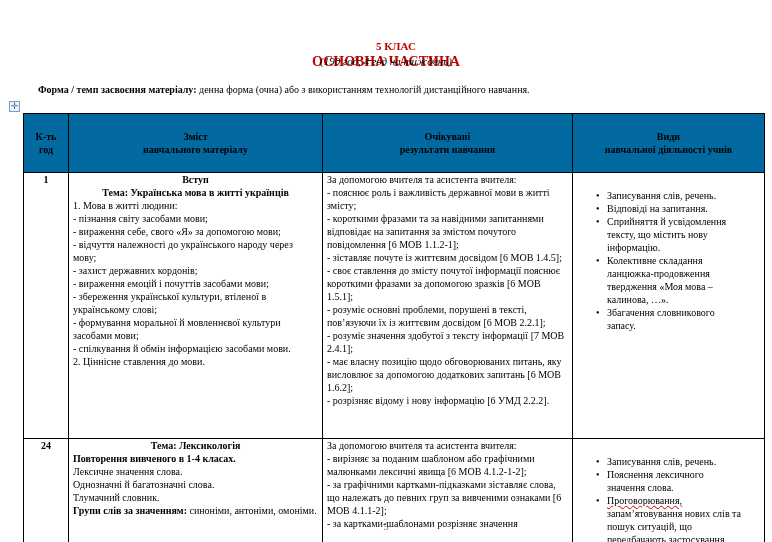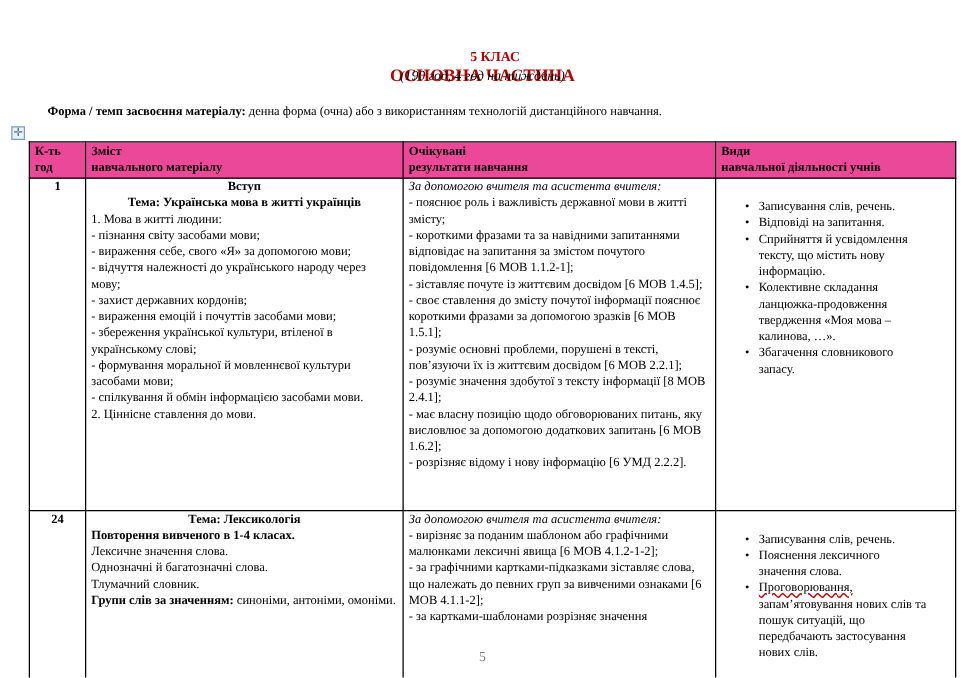--- a/index.html
+++ b/index.html
@@ -32,26 +32,26 @@
   }
   table.plan {
     position: absolute; left: 23px; top: 113px; width: 741px;
     border-collapse: collapse; table-layout: fixed;
     font-size: 10px; line-height: 13px;
   }
   table.plan td, table.plan th {
     border: 1px solid #000; vertical-align: top; padding: 0 4px;
   }
   table.plan th {
-    background: #ec4899; font-weight: bold; text-align: left;
-    line-height: 13px; padding: 1px 4px; font-size: 10px;
+    background: #0369a1; font-weight: bold; text-align: center;
+    line-height: 13px; padding: 16px 4px; font-size: 10px;
   }
   .c-hours { text-align: center; font-weight: bold; }
   .center-bold { text-align: center; font-weight: bold; }
-  .it { font-style: italic; }
+  .it { }
   .bold { font-weight: bold; }
   ul.acts { margin: 16px; padding: 0 0 0 14px; list-style: none; }
   ul.acts li { position: relative; }
   ul.acts li::before {
     content: "\2022"; position: absolute; left: -11px; top: 0;
   }
   .spell { text-decoration: underline wavy #d00000; text-decoration-thickness: 1px; }
   .page-num {
     position: absolute; left: 0; right: 0; top: 520px; text-align: center;
     font-size: 11px; color: #808080;
@@ -105,21 +105,21 @@
         <div>- спілкування й обмін інформацією засобами мови.</div>
         <div>2. Ціннісне ставлення до мови.</div>
       </td>
       <td>
         <div class="it">За допомогою вчителя та асистента вчителя:</div>
         <div>- пояснює роль і важливість державної мови в житті змісту;</div>
         <div>- короткими фразами та за навідними запитаннями відповідає на запитання за змістом почутого повідомлення [6 МОВ 1.1.2-1];</div>
         <div>-  зіставляє почуте із життєвим досвідом [6 МОВ 1.4.5];</div>
         <div> -  своє ставлення до змісту почутої інформації пояснює короткими фразами за допомогою зразків  [6 МОВ 1.5.1];</div>
         <div>- розуміє  основні проблеми, порушені в тексті, пов’язуючи їх із життєвим досвідом [6 МОВ 2.2.1];</div>
-        <div>- розуміє значення здобутої з тексту інформації [8 МОВ 2.4.1];</div>
+        <div>- розуміє значення здобутої з тексту інформації [7 МОВ 2.4.1];</div>
         <div> - має власну позицію щодо обговорюваних питань, яку висловлює за  допомогою додаткових запитань [6 МОВ 1.6.2];</div>
         <div> - розрізняє відому і нову інформацію [6 УМД 2.2.2].</div>
       </td>
       <td>
         <ul class="acts">
           <li>Записування слів, речень.</li>
           <li>Відповіді на запитання.</li>
           <li>Сприйняття й усвідомлення тексту, що містить нову інформацію.</li>
           <li>Колективне складання ланцюжка-продовження твердження «Моя мова – калинова, …».</li>
           <li>Збагачення словникового запасу.</li>

